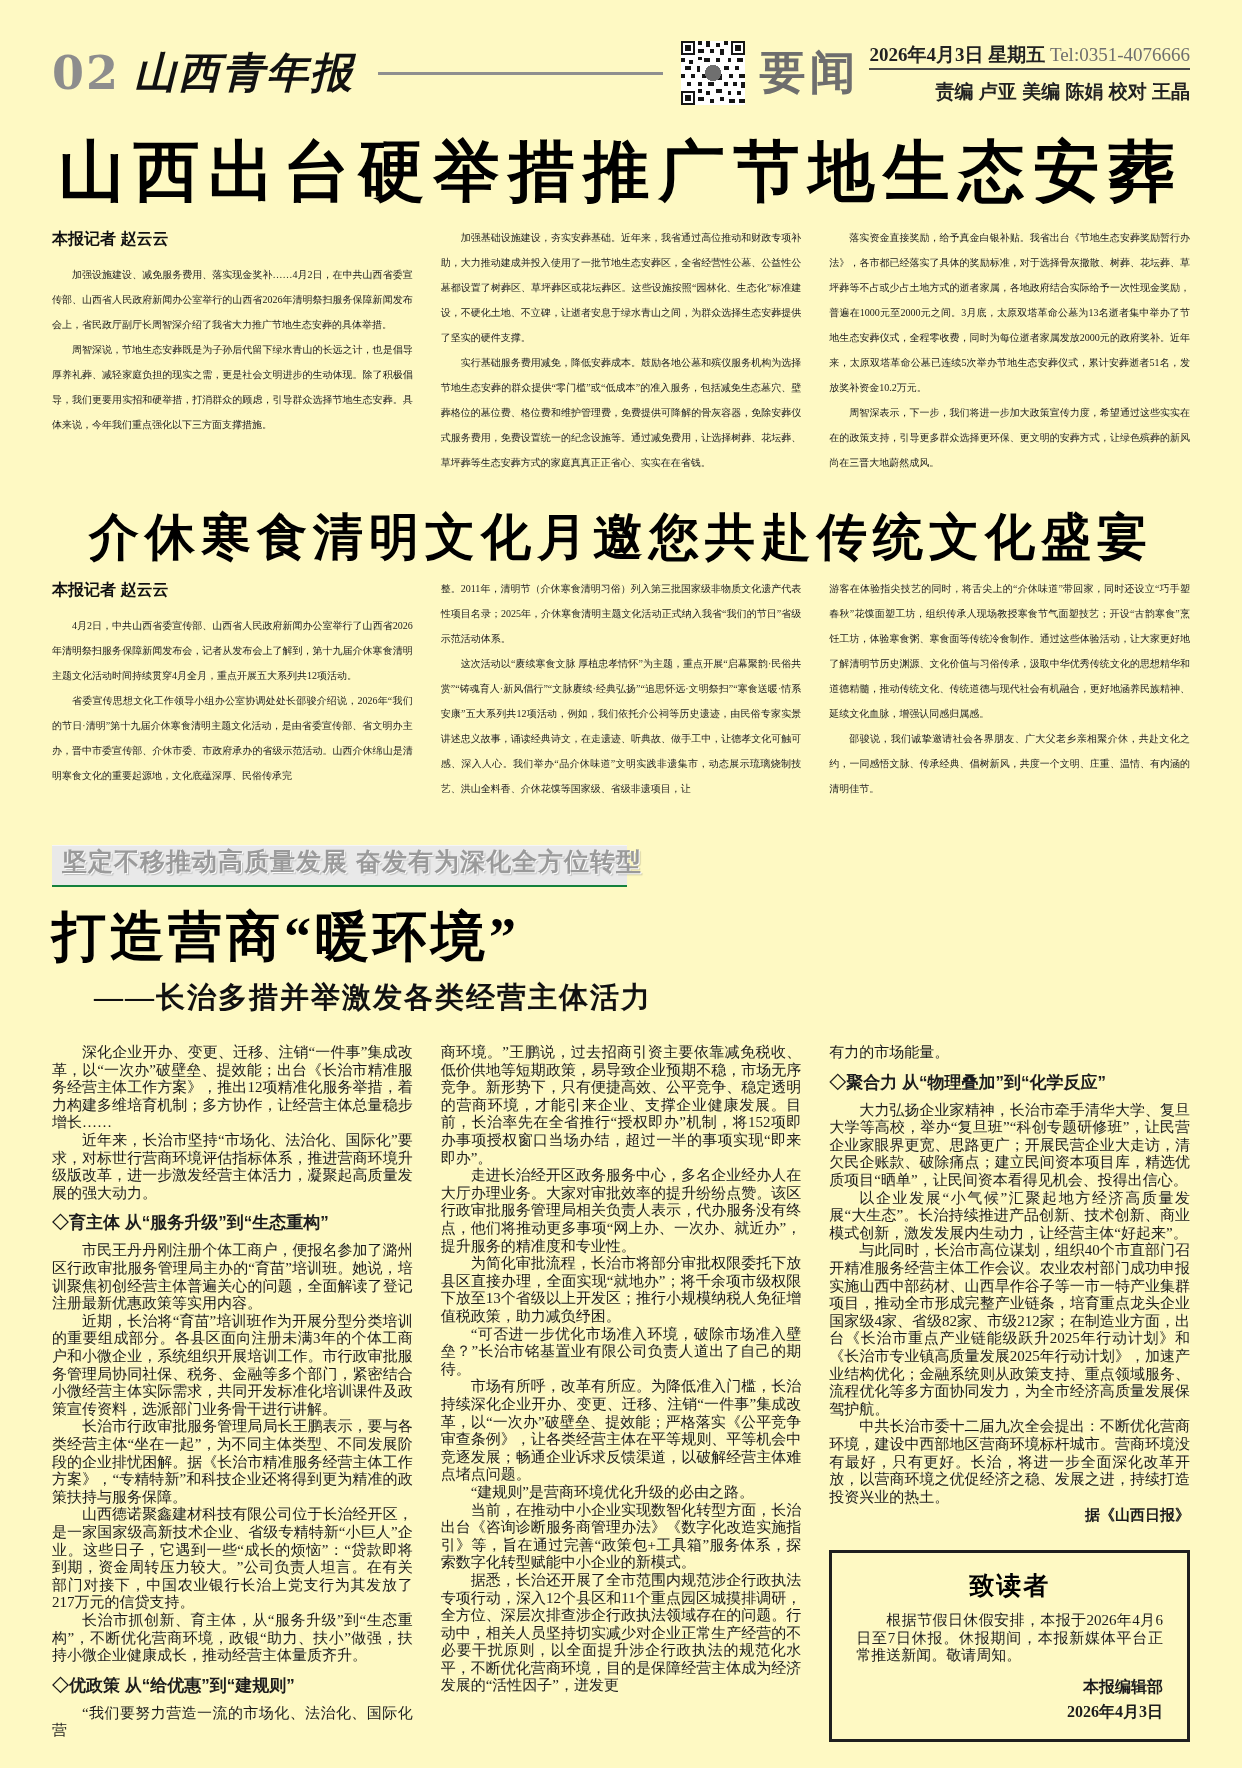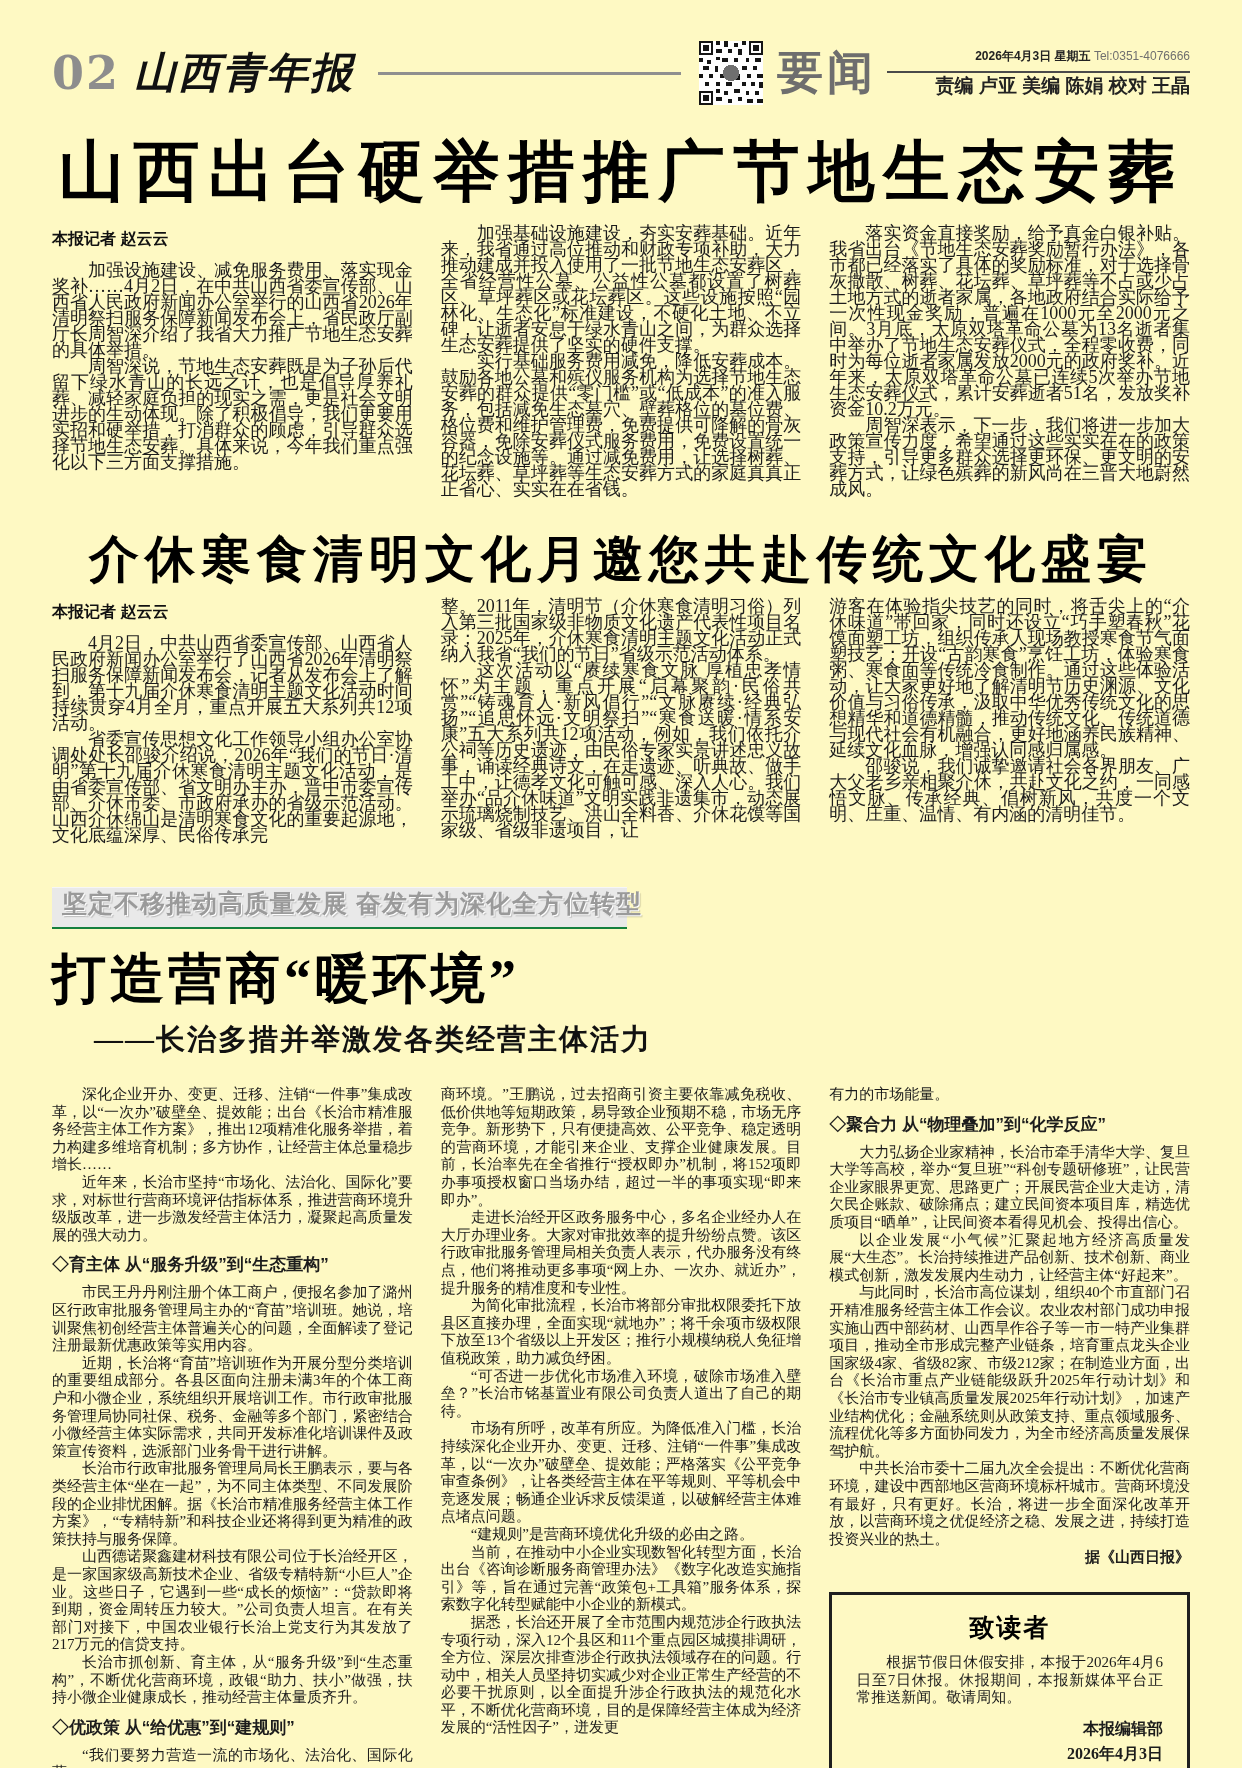--- a/index.html
+++ b/index.html
@@ -27,24 +27,24 @@
     letter-spacing: 2px; line-height:1; white-space:nowrap;
   }
   .h-rule { flex:1; height:3px; background:#8f8f8f; margin:0 18px 0 24px; }
   .qr { width:64px; height:64px; flex:0 0 aupx; margin-right:14px; }
   .section-title {
     font-family: "Liberation Serif", serif;
     font-weight: 900; font-size: 46px; color:#6e6e6e; line-height:1;
     letter-spacing:4px; white-space:nowrap; margin-right:10px;
   }
   .h-right { flex:1; display:flex; flex-direction:column; align-items:flex-end; }
-  .h-date { font-family:Liberation Sans, sans-serif; font-weight:700; font-size:12px; color:#222; padding-bottom:6px; white-space:nowrap;}
+  .h-date { font-family:Liberation Serif, serif; font-weight:700; font-size:19px; color:#222; white-space:nowrap;}
   .h-date .tel { color:#6f6f6f; font-weight:400; }
   .h-line { width:100%; height:2px; background:#4a4a4a; }
-  .h-staff { font-family:"Liberation Sans", sans-serif; font-weight:700; font-size:19px; color:#222; padding-top:0; white-space:nowrap;margin-left:20px;}
+  .h-staff { font-family:"Liberation Sans", sans-serif; font-weight:700; font-size:19px; color:#222; padding-top:9px; white-space:nowrap;margin-left:20px;}
   
   .headline-1 {
     margin: 26px 0 16px;
     font-weight: 700; font-size: 66px; line-height:1.1;
     text-align: center; letter-spacing: 9px; white-space: nowrap; color:#000;
   }
   .headline-2 {
     margin: 34px 0 10px;
     font-weight: 900; font-size: 50px; line-height:1.15;
     text-align: center; letter-spacing: 6px; white-space: nowrap; color:#000;
@@ -60,21 +60,21 @@
   .art .t-p  { text-indent:2em; text-align:justify; }
   .art .t-pc { text-indent:0;  text-align:justify; }
   .art .t-h  {
     font-family:"Liberation Sans", sans-serif; font-weight:700;
     text-indent:0; margin:10px 0 8px;
   }
   .art .t-attr {
     font-family:"Liberation Sans", sans-serif; font-weight:700;
     text-align:right; text-indent:0;
   }
-  .body-lg p { font-size:18px; line-height:16px; }
+  .body-lg p { font-size:10px; line-height:25px; }
   .body-sm p { font-size:15px; line-height:17.6px; }
   .body-sm .t-h { font-size:17px; line-height:22px; }
   
   .banner {
     margin-top: 44px;
     width: 575px; height: 42px;
     background: #e9e9e9;
     border-bottom: 2px solid #15803d;
     box-shadow: inset 0 1px 0 #f6f6f6;
     display:flex; align-items:center; padding:0 10px;

